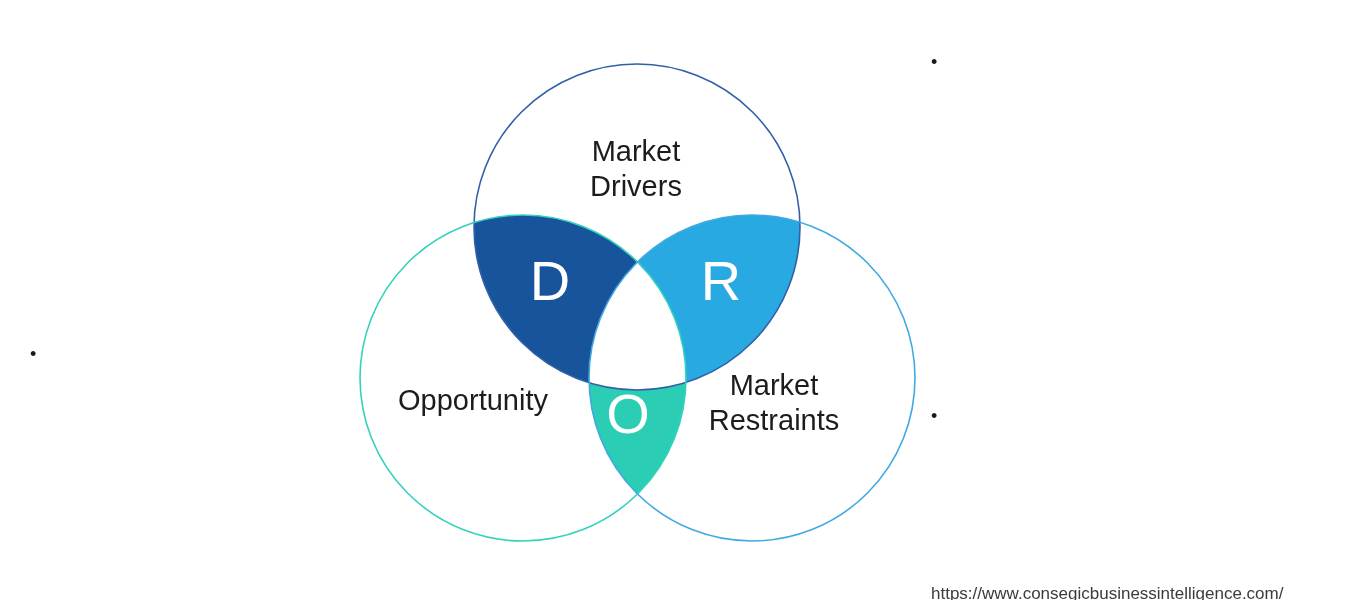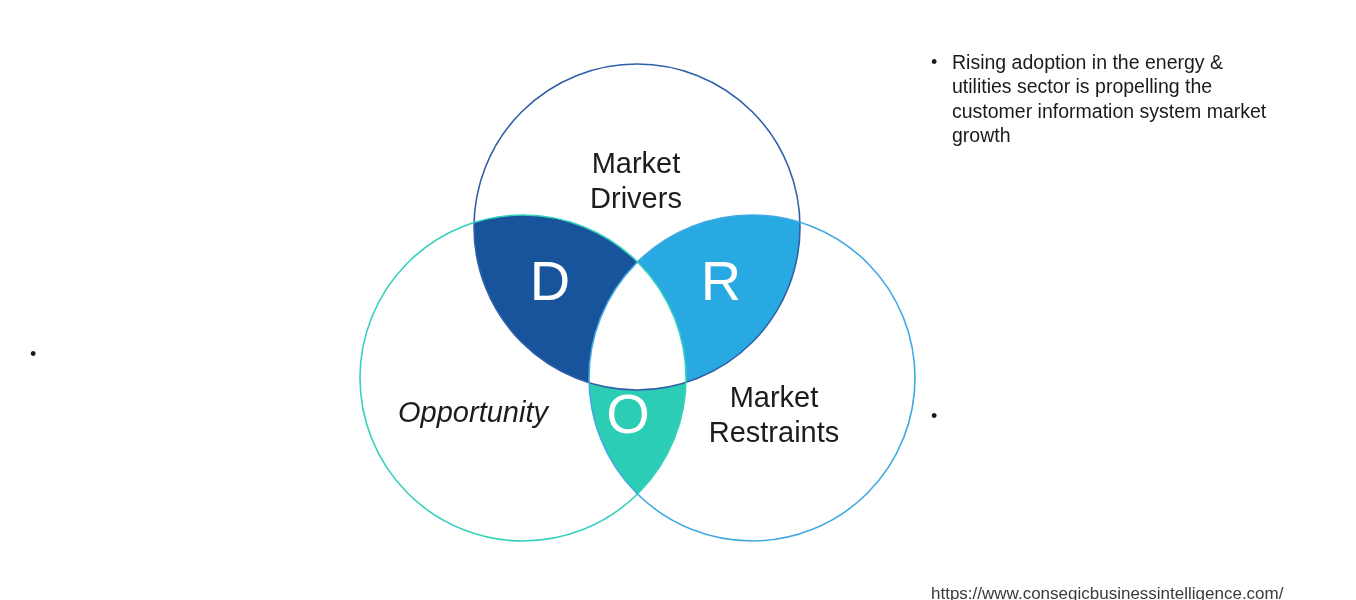--- a/index.html
+++ b/index.html
@@ -34,24 +34,23 @@
   .note-bottom-right{ left: 931px; top: 404px; width: 412px; }
 
   .circle-label {
     position: absolute;
     transform: translate(-50%, -50%);
     text-align: center;
     color: #1c1c1c;
     font-size: 29px;
     line-height: 35px;
     white-space: pre-line;
-    margin-top: 12px;
   }
   .label-drivers    { left: 636px; top: 169px; }
-  .label-opportunity{ left: 473px; top: 400px; font-style: italic; }
+  .label-opportunity{ left: 473px; top: 400px; }
   .label-restraints { left: 774px; top: 403px; }
 
   .lens-letter {
     position: absolute;
     transform: translate(-50%, -50%);
     color: #ffffff;
     font-size: 56px;
     line-height: 1;
     font-weight: 400;
   }
@@ -119,23 +118,19 @@
 <div class="lens-letter letter-d">D</div>
 <div class="lens-letter letter-r">R</div>
 <div class="lens-letter letter-o">O</div>
 
 <div class="note note-left">
   <span class="dot">•</span>
 </div>
 
 <div class="note note-top-right">
   <span class="dot">•</span>
-  <span class="text">Rising adoption in the energy &amp;
-utilities sector is propelling the
-customer information system market
-growth</span>
 </div>
 
 <div class="note note-bottom-right">
   <span class="dot">•</span>
 </div>
 
 <div class="footer-url">https://www.consegicbusinessintelligence.com/</div>
 
 </body></html>

